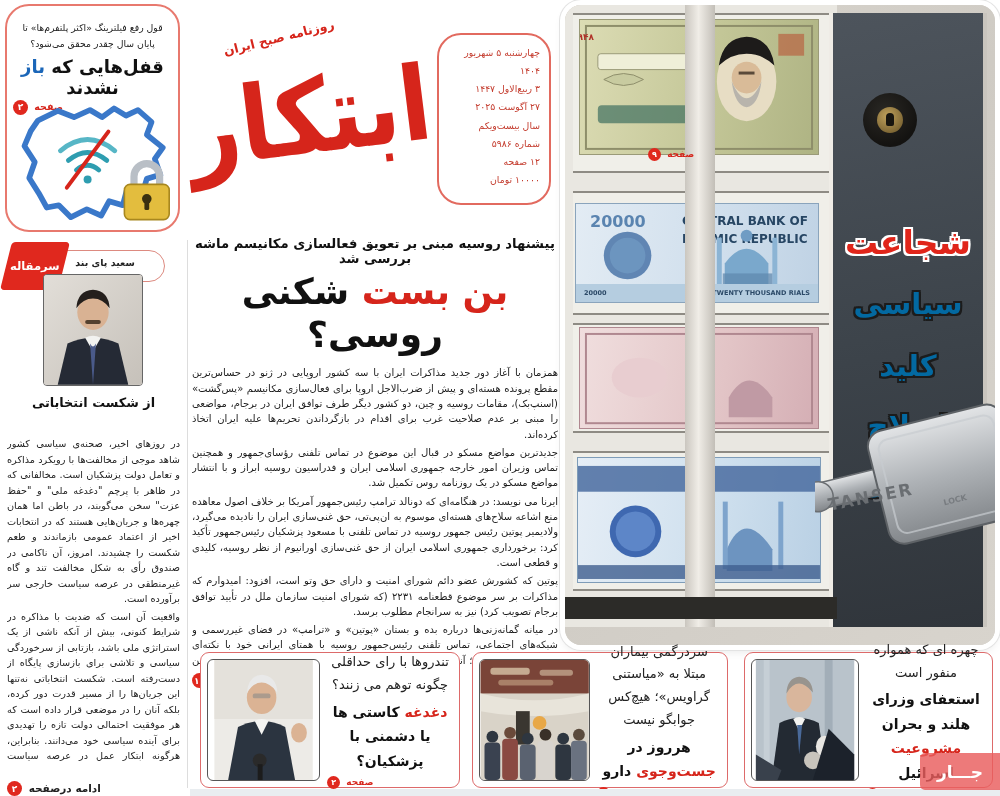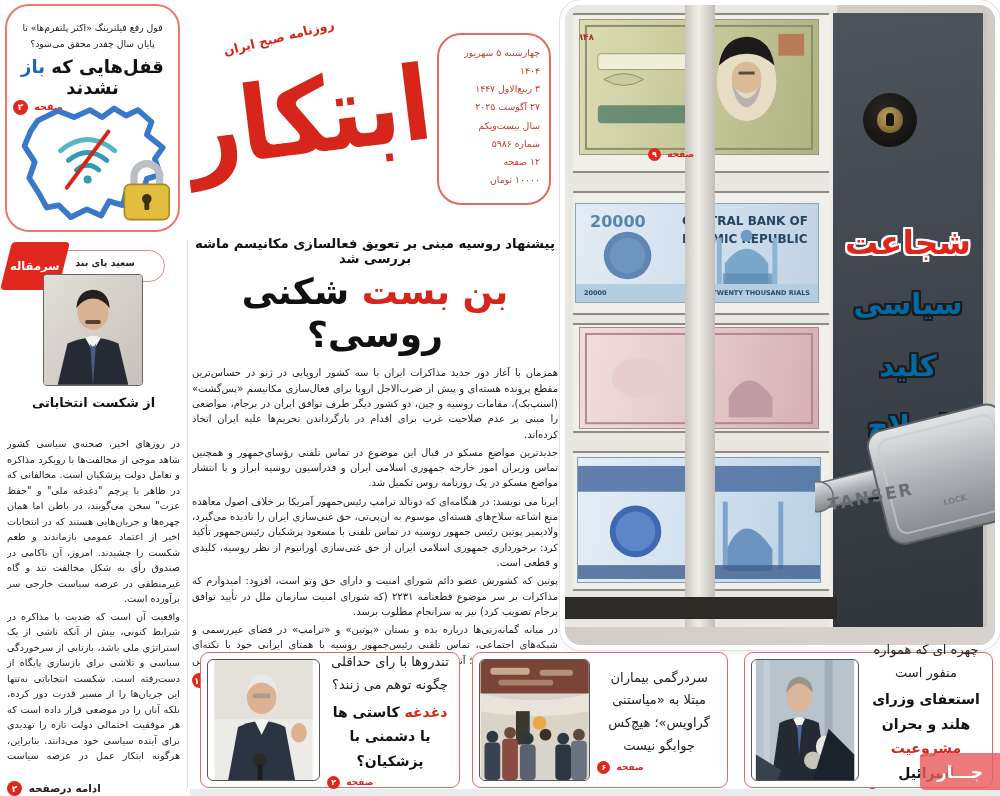--- a/index.html
+++ b/index.html
@@ -381,20 +381,23 @@
             <rect x="58" y="82" width="16" height="40" rx="4" fill="#d8d4ce"></rect>
           <circle cx="84" cy="80" r="6" fill="#2e3640"></circle>
             <rect x="76" y="86" width="16" height="36" rx="4" fill="#2e3640"></rect>
           <circle cx="100" cy="76" r="6" fill="#5a4a3c"></circle>
             <rect x="92" y="82" width="16" height="40" rx="4" fill="#6a7280"></rect>
         </g>
       </svg>
     </div>
     <div class="t-text">
       <div class="t-kicker">سردرگمی بیماران مبتلا به «میاستنی گراویس»؛ هیچ‌کس جوابگو نیست</div>
+      <div class="t-head">
+        <span>هرروز در </span><span class="red">جست‌وجوی</span><span> دارو</span>
+      </div>
       <div class="t-page">
         <span>صفحه</span>
         <span class="pbadge" style="width:13px;height:13px;font-size:8px;">۶</span>
       </div>
     </div>
   </div>
 
   <div class="teaser" style="left:744px;width:249px;">
     <div class="t-photo">
       <svg viewBox="0 0 100 122">

